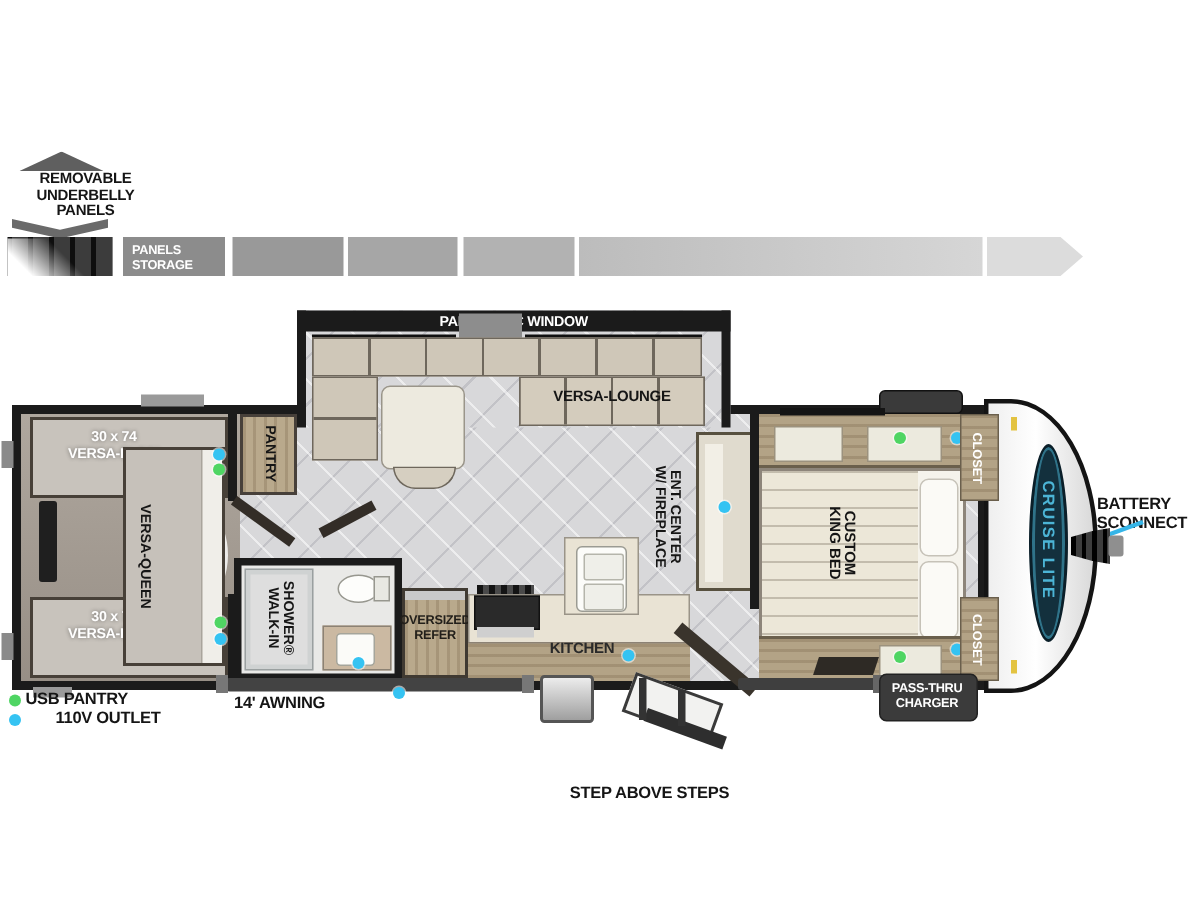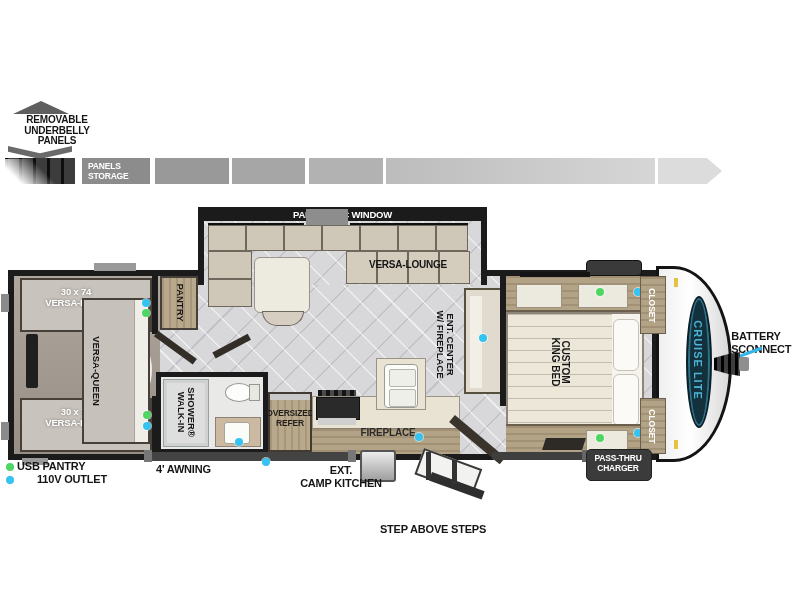--- a/index.html
+++ b/index.html
@@ -139,21 +139,21 @@
   <div class="box" style="left:376px;top:358px;width:50px;height:52px;background:#e9e3d4;border:1px solid #9a9488;"></div>
   <div class="box" style="left:384px;top:364px;width:34px;height:44px;background:#fcfcf9;border:1px solid #9b9b93;border-radius:4px;">
     <div class="abs" style="left:4px;top:4px;width:25px;height:16px;background:#efefe9;border:1px solid #b5b5ab;border-radius:2px;"></div>
     <div class="abs" style="left:4px;top:24px;width:25px;height:16px;background:#efefe9;border:1px solid #b5b5ab;border-radius:2px;"></div>
   </div>
   <div class="abs" style="left:318px;top:390px;width:38px;height:6px;background:repeating-linear-gradient(90deg,#141414 0 4px,#4a4a4a 4px 8px);"></div>
   <div class="abs" style="left:316px;top:397px;width:42px;height:21px;background:#2a2a2a;border:1px solid #111;"></div>
   <div class="abs" style="left:318px;top:418px;width:38px;height:7px;background:#cfcfcf;"></div>
   <div class="box woodh" style="left:312px;top:428px;width:148px;height:26px;border-top:1px solid #8c8274;"></div>
   <div class="lbl" style="left:348px;top:427px;width:80px;font-size:10px;color:#2a2a2a;">
-    <span>FIREPLACE</span>
+    <span>KITCHEN</span>
   </div>
   <div class="dot out" style="left:415px;top:433px;"></div>
 
   <div class="box tile" style="left:198px;top:207px;width:289px;height:78px;border:6px solid #1b1b1b;border-top:none;border-bottom:none;overflow:visible;">
     <div class="abs" style="left:-6px;top:0;width:289px;height:14px;background:#1b1b1b;"></div>
     <div class="lbl wlbl" style="left:0;top:2px;width:277px;font-size:9.5px;">
       <span>PANORAMIC WINDOW</span>
     </div>
     <div class="abs" style="left:4px;top:16px;width:96px;height:8px;background:#101010;"></div>
     <div class="abs" style="left:146px;top:16px;width:118px;height:8px;background:#101010;"></div>
@@ -217,29 +217,25 @@
   <div class="vlab" style="left:639px;top:353px;width:118px;height:14px;font-size:11px;letter-spacing:1px;color:var(--badge_teal,#4cb5d6);">
     <span>CRUISE LITE</span>
   </div>
   <div class="abs" style="left:714px;top:352px;width:26px;height:24px;background:repeating-linear-gradient(90deg,#000 0 3px,#3d3d3d 3px 7px);clip-path:polygon(0 25%,55% 8%,100% 0,100% 100%,55% 92%,0 75%);"></div>
   <div class="abs" style="left:739px;top:357px;width:10px;height:14px;background:#8f8f8f;border-radius:2px;"></div>
 
   <div class="abs" style="left:150px;top:452px;width:200px;height:9px;background:#434343;border-radius:3px;"></div>
   <div class="abs" style="left:144px;top:450px;width:8px;height:12px;background:#777;"></div>
   <div class="abs" style="left:348px;top:450px;width:8px;height:12px;background:#777;"></div>
   <div class="lbl" style="left:156px;top:463px;width:100px;font-size:11px;text-align:left;">
-    <span>4' AWNING</span>
+    <span>14' AWNING</span>
   </div>
   <div class="dot out" style="left:262px;top:458px;"></div>
 
   <div class="abs" style="left:360px;top:450px;width:32px;height:28px;background:linear-gradient(#ececec,#9f9f9f);border:2px solid #555;border-radius:3px;"></div>
-  <div class="lbl" style="left:286px;top:464px;width:110px;font-size:11px;line-height:12.5px;">
-    <span>EXT.</span><br>
-    <span>CAMP KITCHEN</span>
-  </div>
 
   <div class="abs" style="left:424px;top:448px;width:58px;height:24px;background:#f2f2f0;border:2px solid #3a3a3a;transform:rotate(20deg);transform-origin:left top;"></div>
   <div class="abs" style="left:432px;top:472px;width:56px;height:9px;background:#2e2e2e;transform:rotate(20deg);transform-origin:left top;"></div>
   <div class="abs" style="left:426px;top:452px;width:5px;height:28px;background:#333;"></div>
   <div class="abs" style="left:452px;top:460px;width:5px;height:24px;background:#333;"></div>
   <div class="lbl" style="left:368px;top:487px;width:130px;font-size:11px;margin-top:36px;">
     <span>STEP ABOVE STEPS</span>
   </div>
 
   <div class="abs" style="left:492px;top:452px;width:92px;height:8px;background:#3f3f3f;border-radius:2px;"></div>

